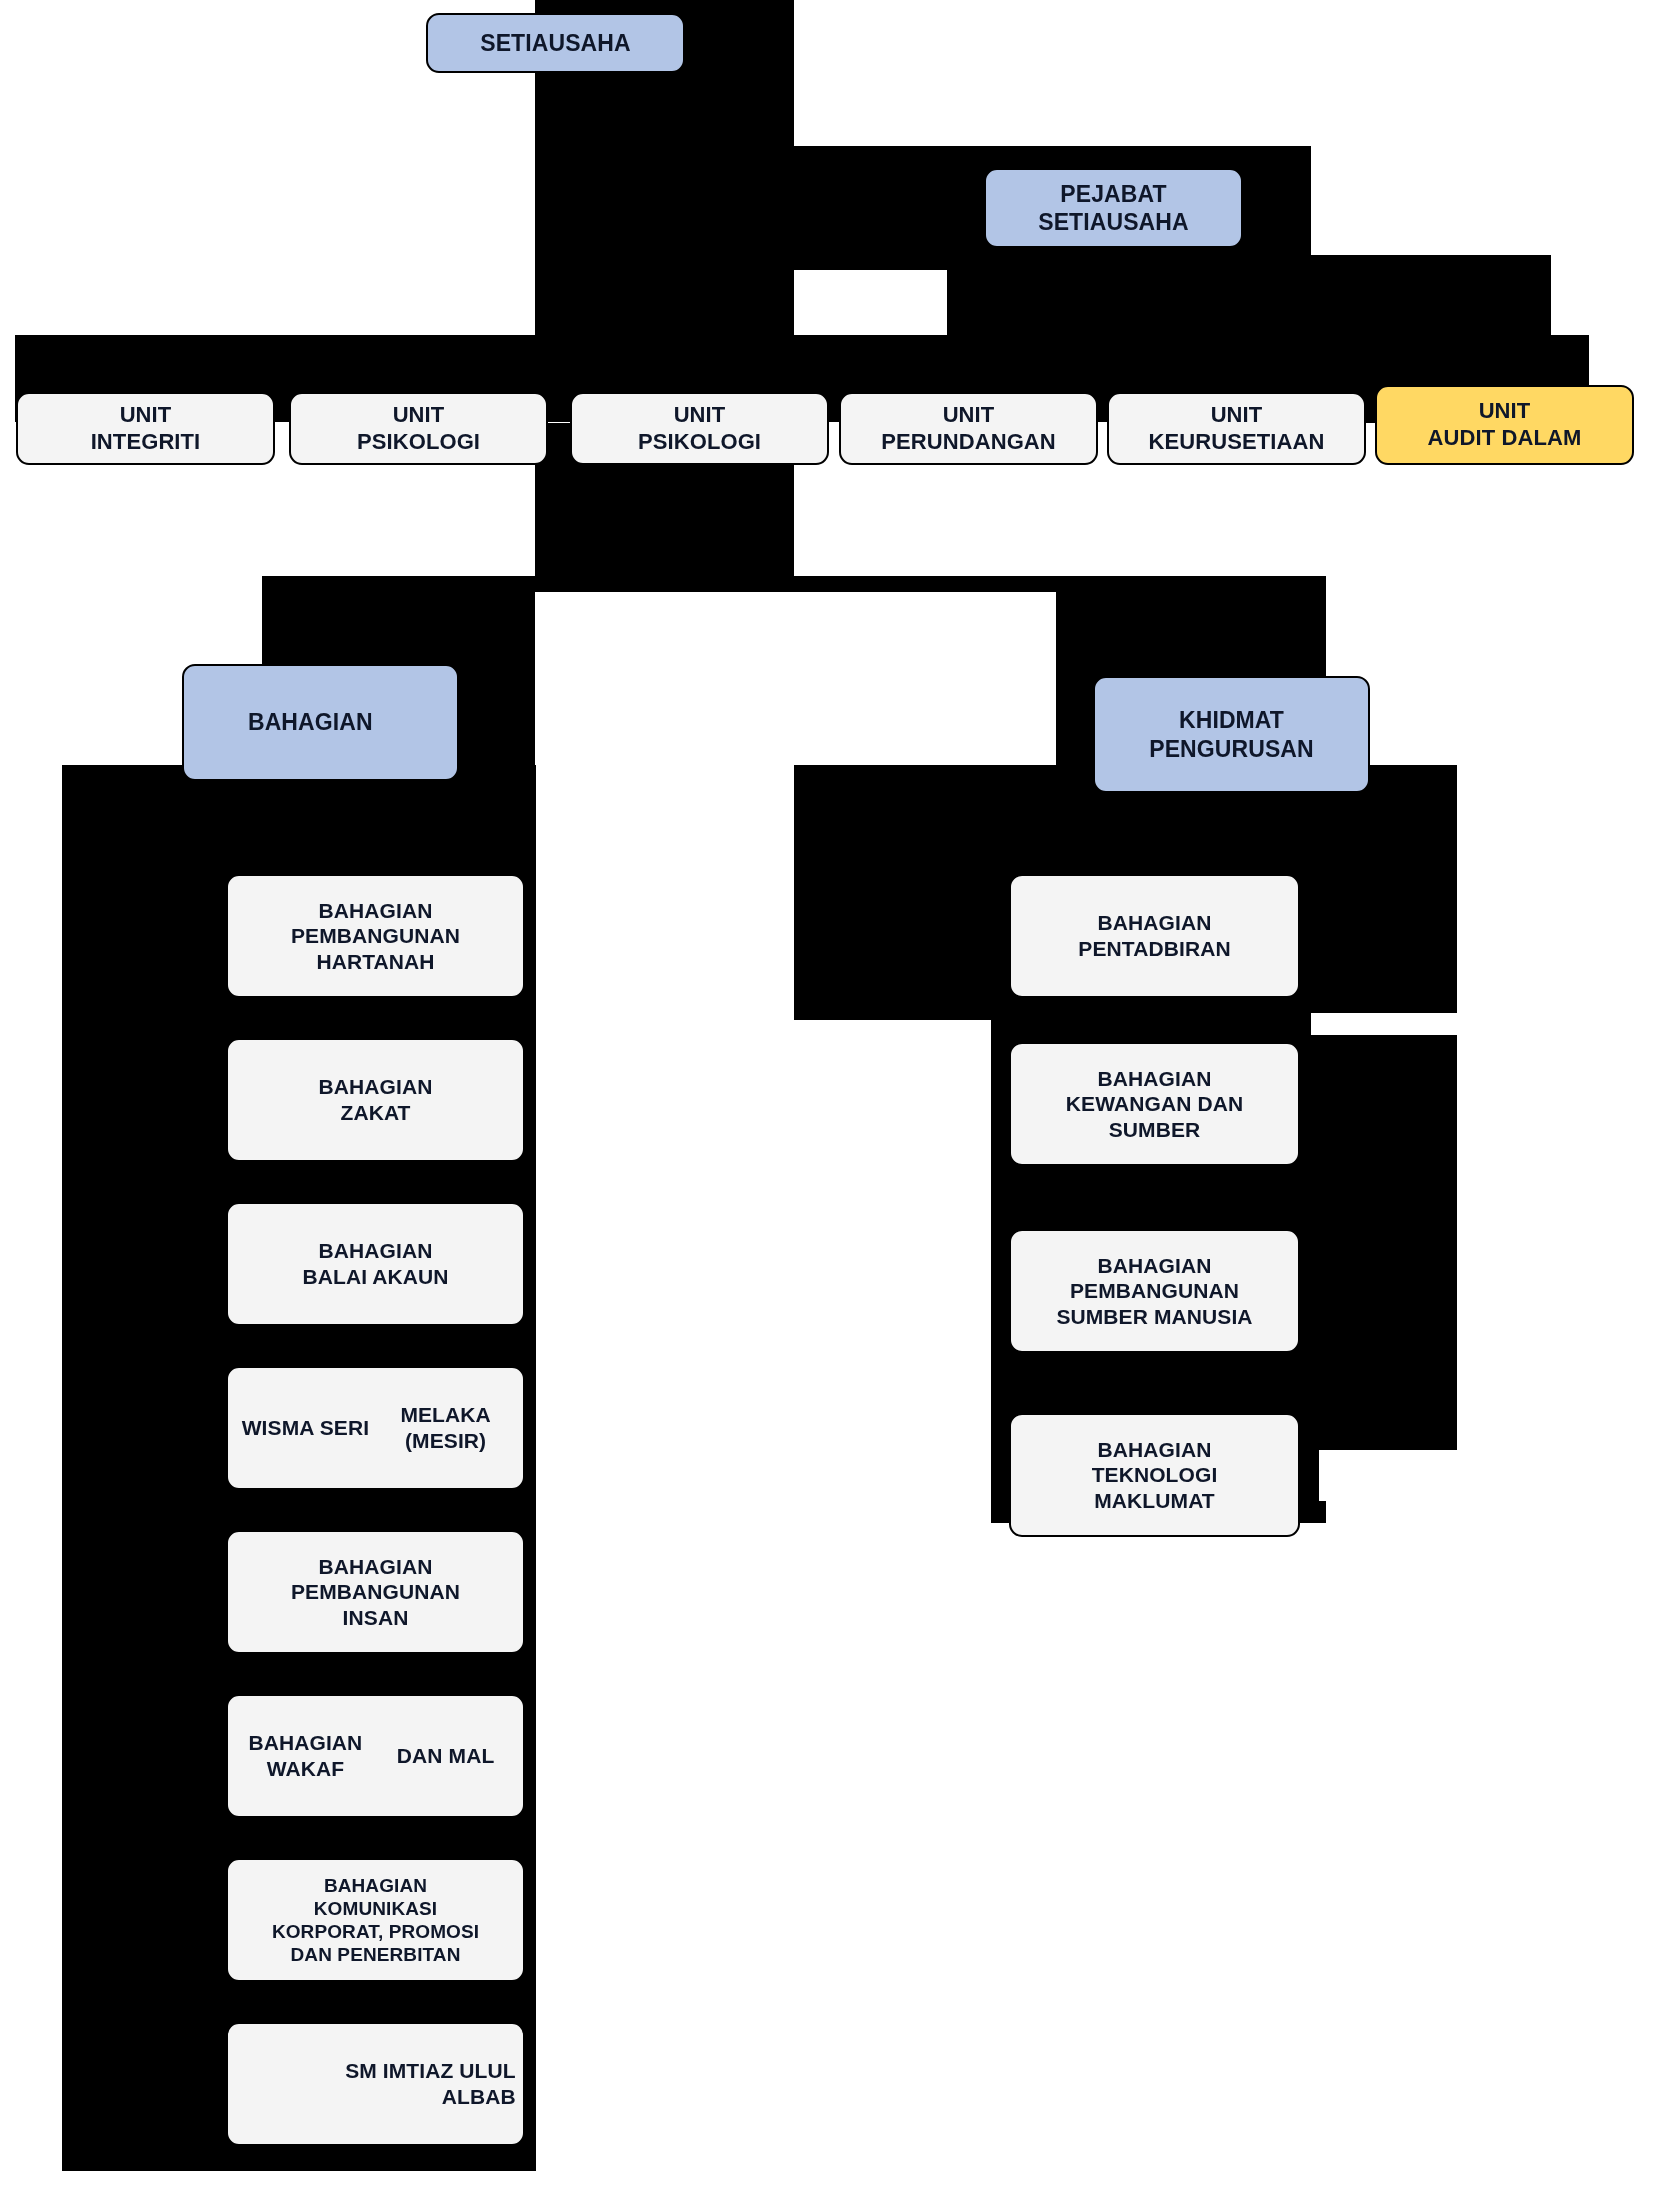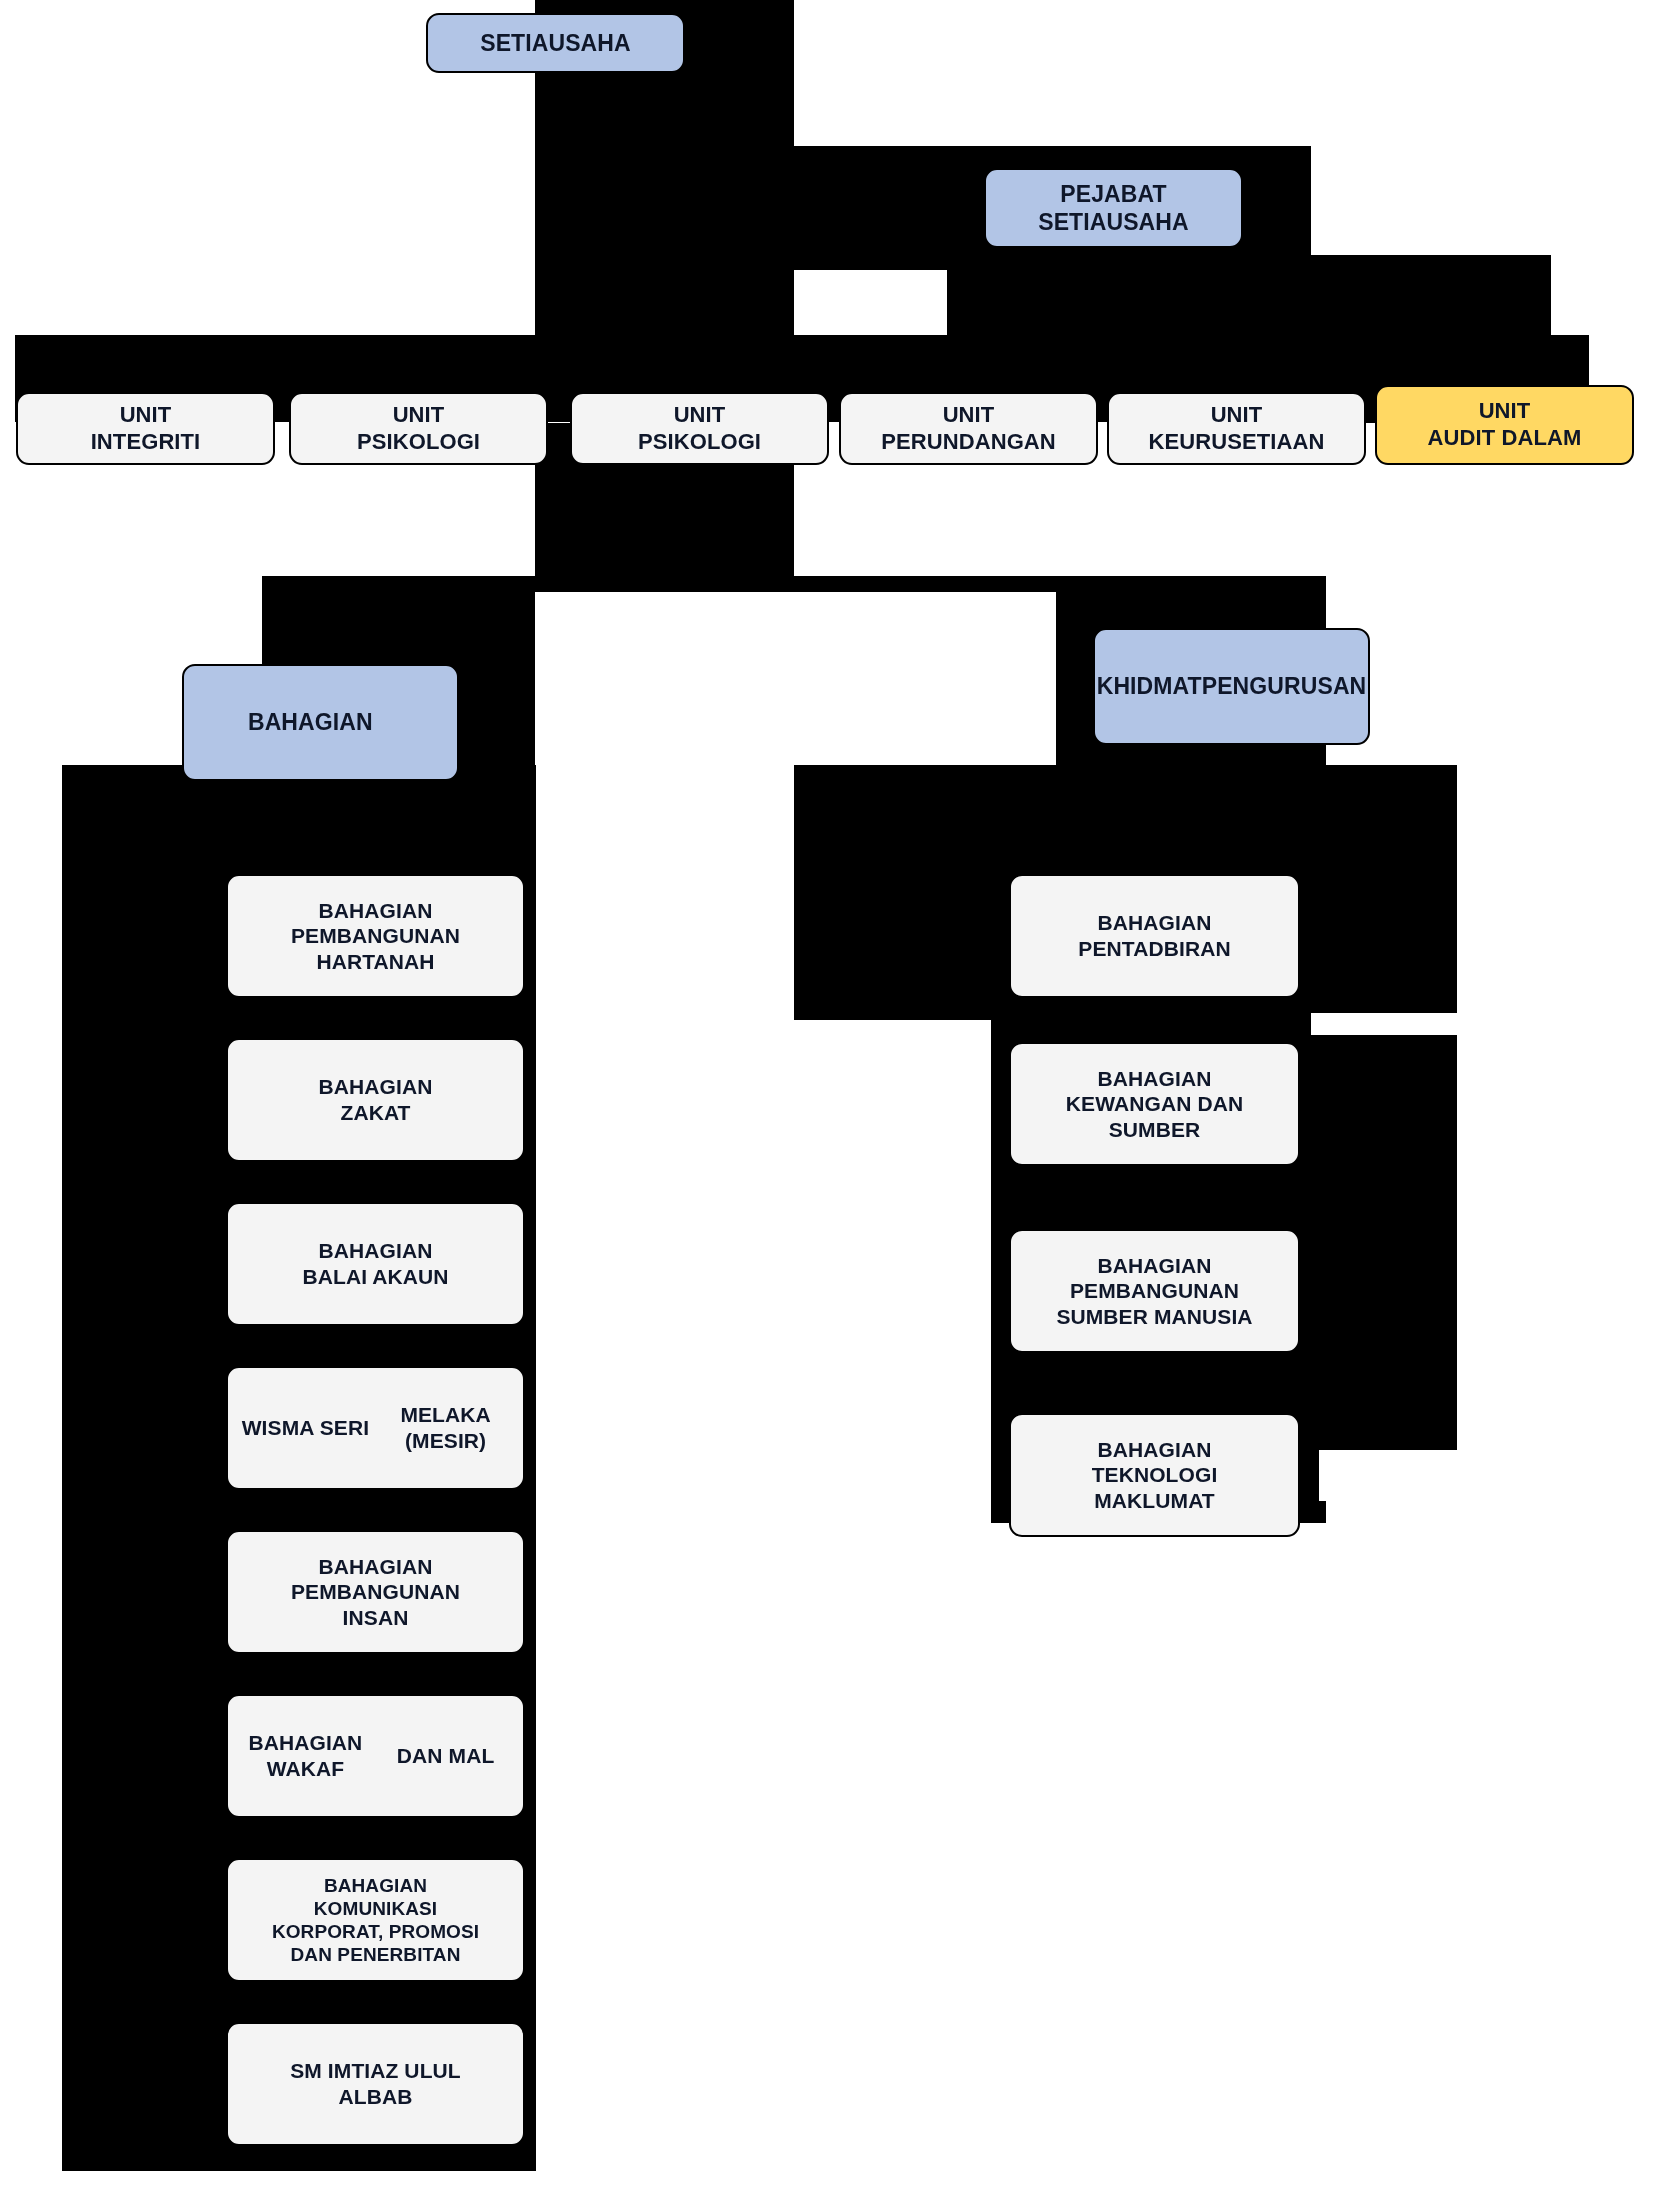--- a/index.html
+++ b/index.html
@@ -117,21 +117,21 @@
 
   <div class="node yellow t-30" style="left:1375px; top:385px; width:259px; height:80px; flex-direction:column;">
     <span>UNIT</span>
     <span>AUDIT DALAM</span>
   </div>
 
   <div class="node blue t-32" style="left:182px; top:664px; width:277px; height:117px; justify-content:center;">
     <span style="text-align:center; transform:translateX(-10.2px);">BAHAGIAN</span>
   </div>
 
-  <div class="node blue t-32" style="left:1093px; top:628px; width:277px; height:117px; flex-direction:row;">
+  <div class="node blue t-32" style="left:1093px; top:676px; width:277px; height:117px; flex-direction:column;">
     <span>KHIDMAT</span>
     <span>PENGURUSAN</span>
   </div>
 
   <div class="node plain t-29" style="left:226px; top:874px; width:299px; height:124px; flex-direction:column;">
     <span>BAHAGIAN</span>
     <span>PEMBANGUNAN</span>
     <span>HARTANAH</span>
   </div>
 
@@ -161,21 +161,21 @@
     <span>DAN MAL</span>
   </div>
 
   <div class="node plain t-26" style="left:226px; top:1858px; width:299px; height:124px; flex-direction:column;">
     <span>BAHAGIAN</span>
     <span>KOMUNIKASI</span>
     <span>KORPORAT, PROMOSI</span>
     <span>DAN PENERBITAN</span>
   </div>
 
-  <div class="node plain t-29" style="left:226px; top:2022px; width:299px; height:124px; flex-direction:column;">
+  <div class="node plain t-29" style="left:226px; top:2022px; width:299px; height:124px; flex-direction:column;text-align:right;">
     <span>SM IMTIAZ ULUL</span>
     <span>ALBAB</span>
   </div>
 
   <div class="node plain t-29" style="left:1009px; top:874px; width:291px; height:124px; flex-direction:column;">
     <span>BAHAGIAN</span>
     <span>PENTADBIRAN</span>
   </div>
 
   <div class="node plain t-29" style="left:1009px; top:1042px; width:291px; height:124px; flex-direction:column;">

